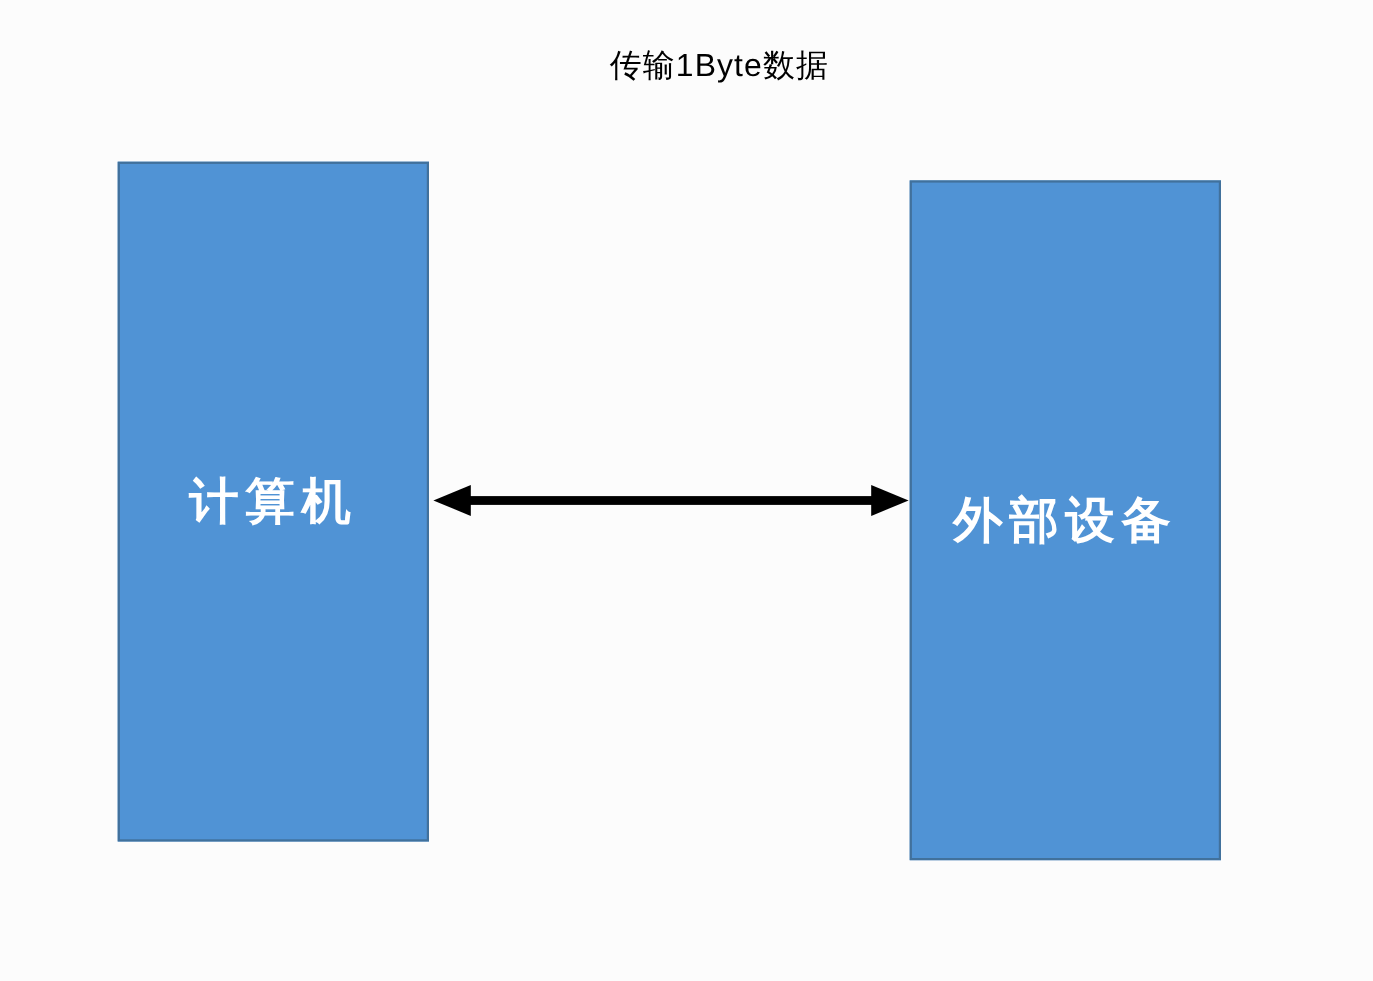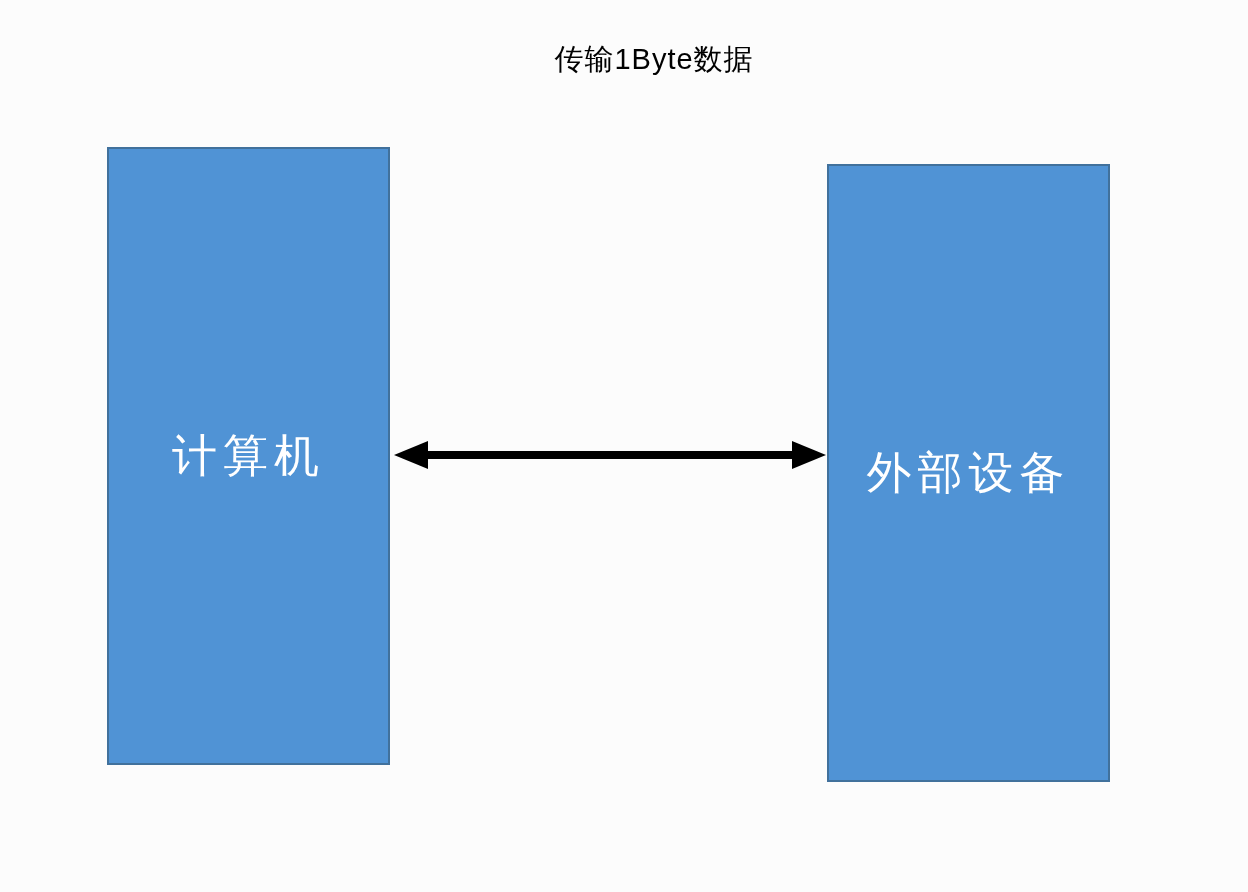--- a/index.html
+++ b/index.html
@@ -38,20 +38,21 @@
     justify-content: center;
   }
   .node-left  { left: 107px; }
   .node-right { left: 827px; margin-top: 17px; }
   .node-label {
     color: var(--node-text, #FFFFFF);
     font-size: 45px;
     letter-spacing: 6px;
     white-space: nowrap;
     text-align: center;
+    font-weight: bold;
   }
   .connector {
     position: absolute;
     left: 392px;
     top: 435px;
     width: 436px;
     height: 40px;
   }
 </style>
 </head>

